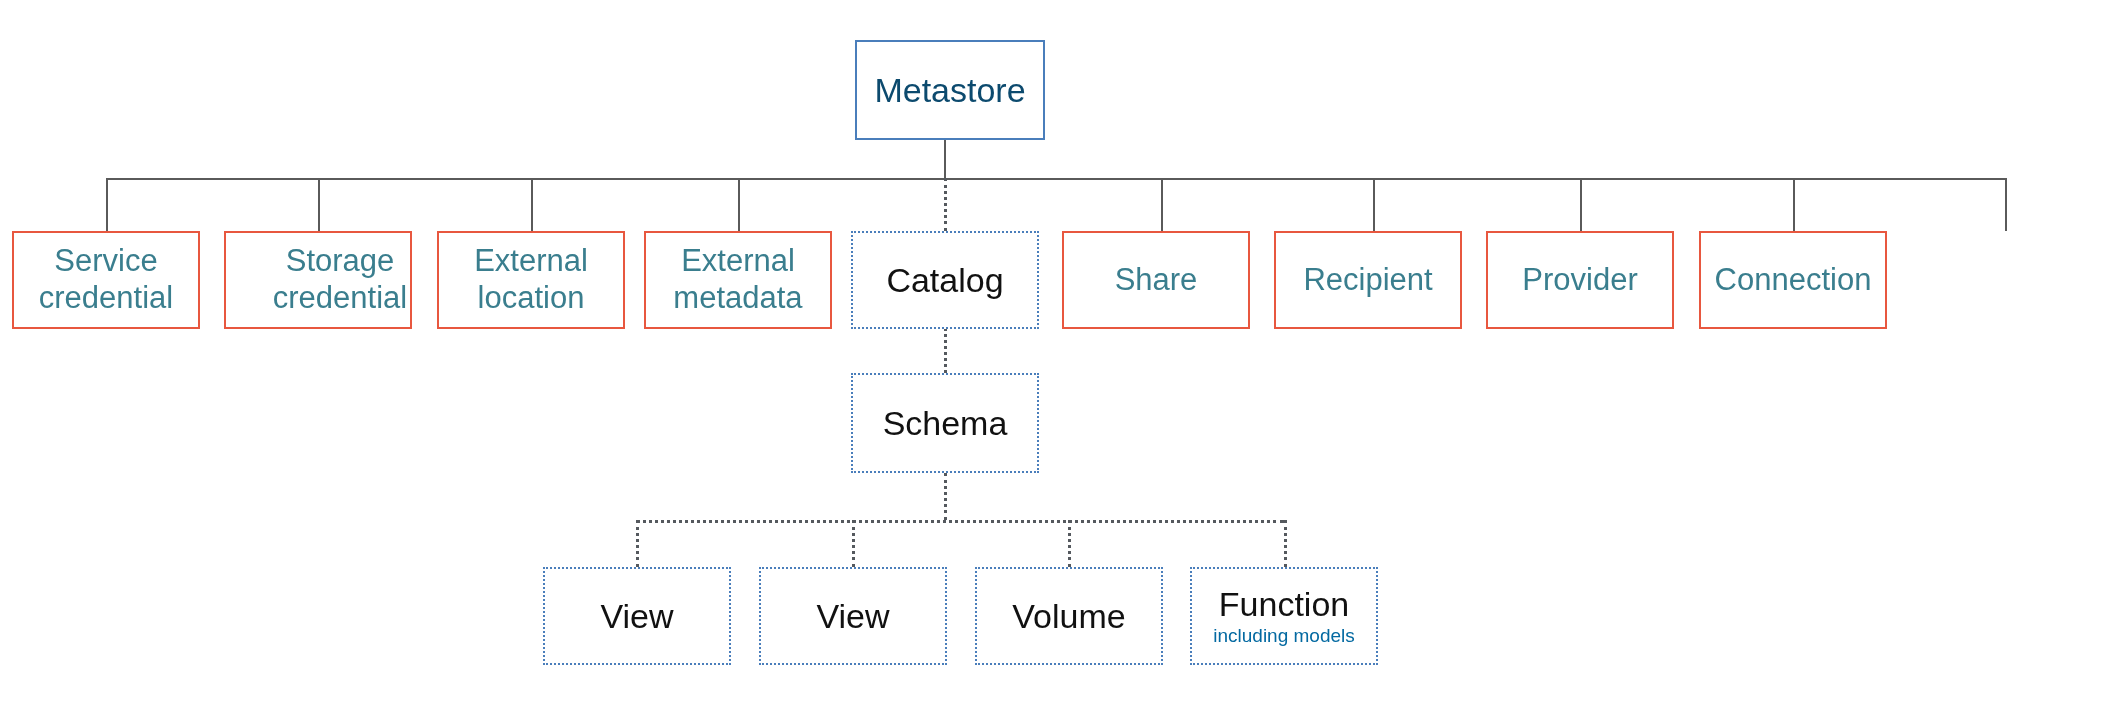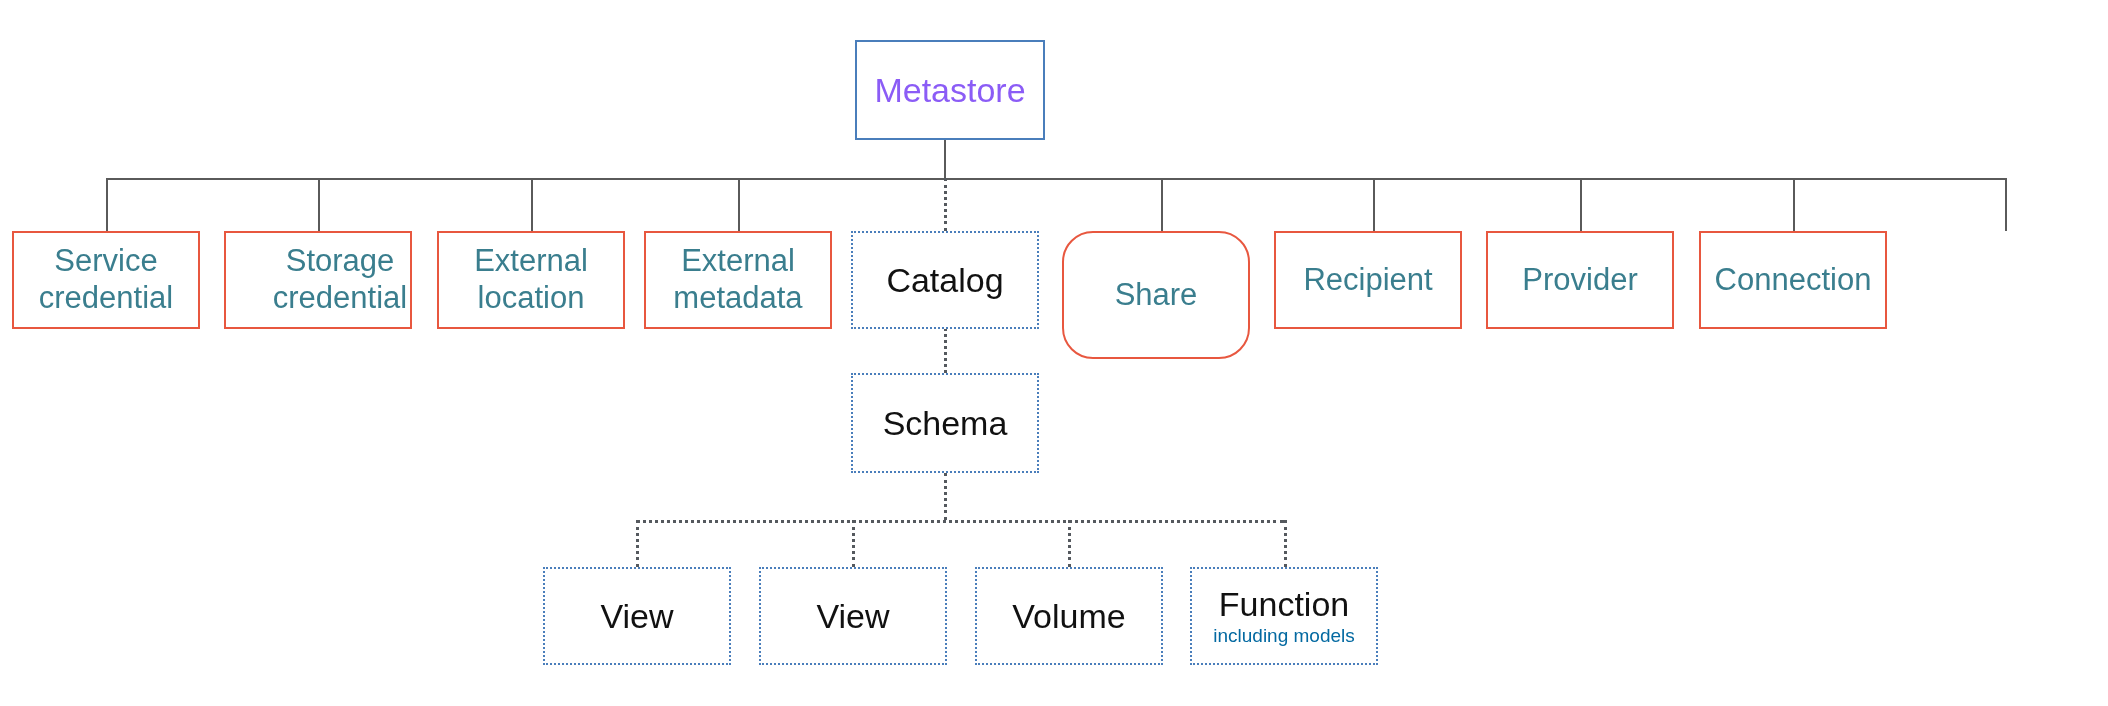--- a/index.html
+++ b/index.html
@@ -30,21 +30,21 @@
   }
   .node .label {
     line-height: 1.18;
     white-space: pre-line;
   }
   
   .node.root {
     border: 2px solid #4A7EBB;
   }
   .node.root .label {
-    color: #8b5cf6;
+    color: #0c4a6e;
     font-size: 34px;
     font-weight: 400;
   }
   
   .node.securable {
     border: 2px solid #E8573F;
   }
   .node.securable .label {
     color: #3A7E8E;
     font-size: 31px;
@@ -137,21 +137,21 @@
   <div class="node securable" style="left:437px; top:231px; width:188px; height:98px;">
     <span class="label">External
 location</span>
   </div>
 
   <div class="node securable" style="left:644px; top:231px; width:188px; height:98px;">
     <span class="label">External
 metadata</span>
   </div>
 
-  <div class="node securable" style="left:1062px; top:231px; width:188px; height:128px;border-radius:31px;">
+  <div class="node securable" style="left:1062px; top:231px; width:188px; height:98px;">
     <span class="label">Share</span>
   </div>
 
   <div class="node securable" style="left:1274px; top:231px; width:188px; height:98px;align-items:center;">
     <span class="label">Recipient</span>
   </div>
 
   <div class="node securable" style="left:1486px; top:231px; width:188px; height:98px;">
     <span class="label">Provider</span>
   </div>

